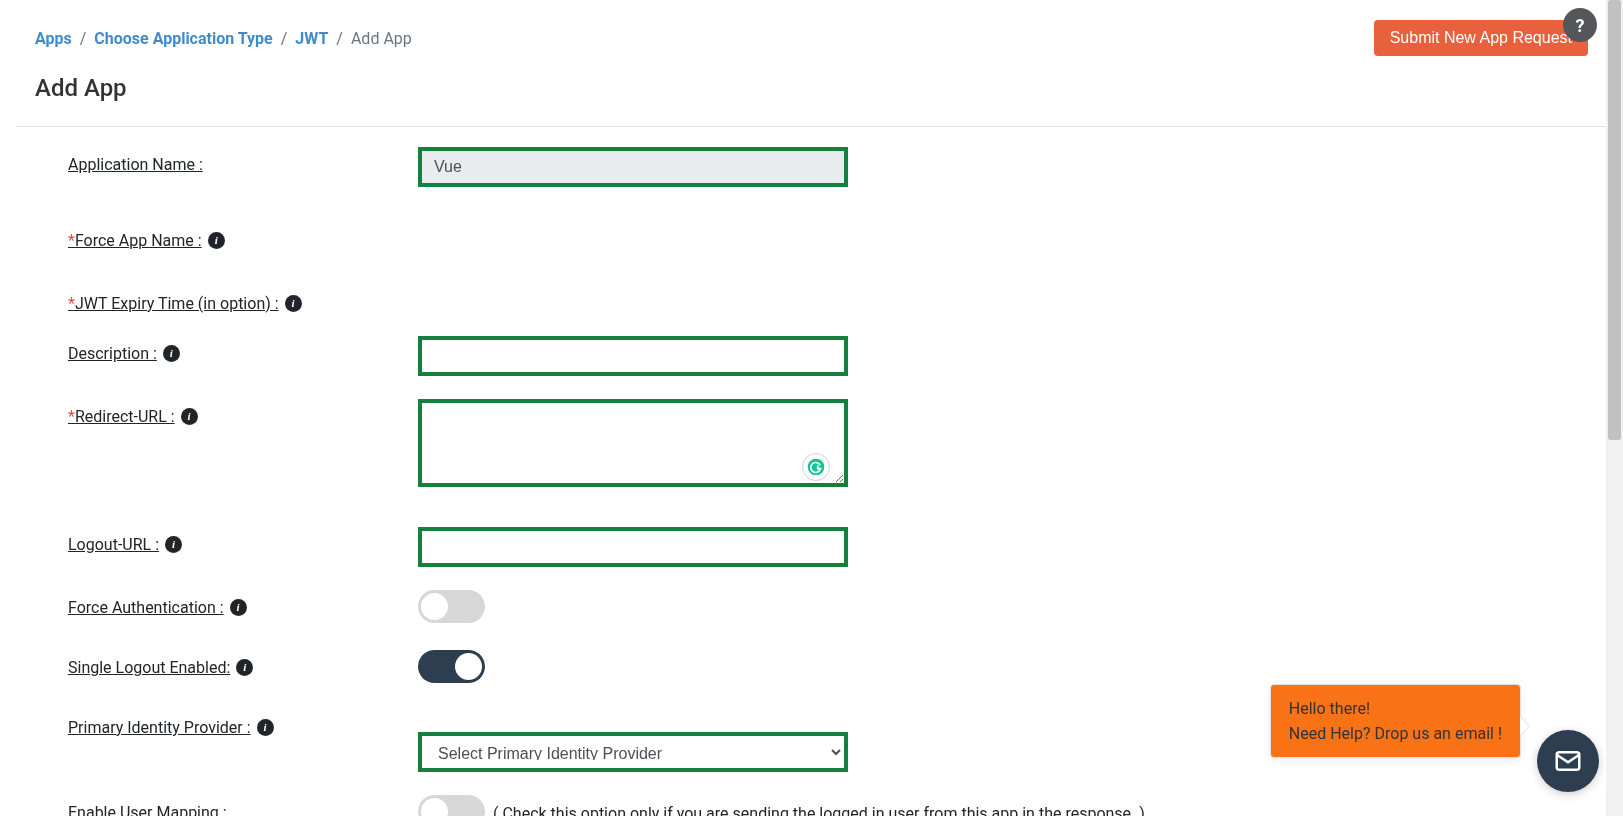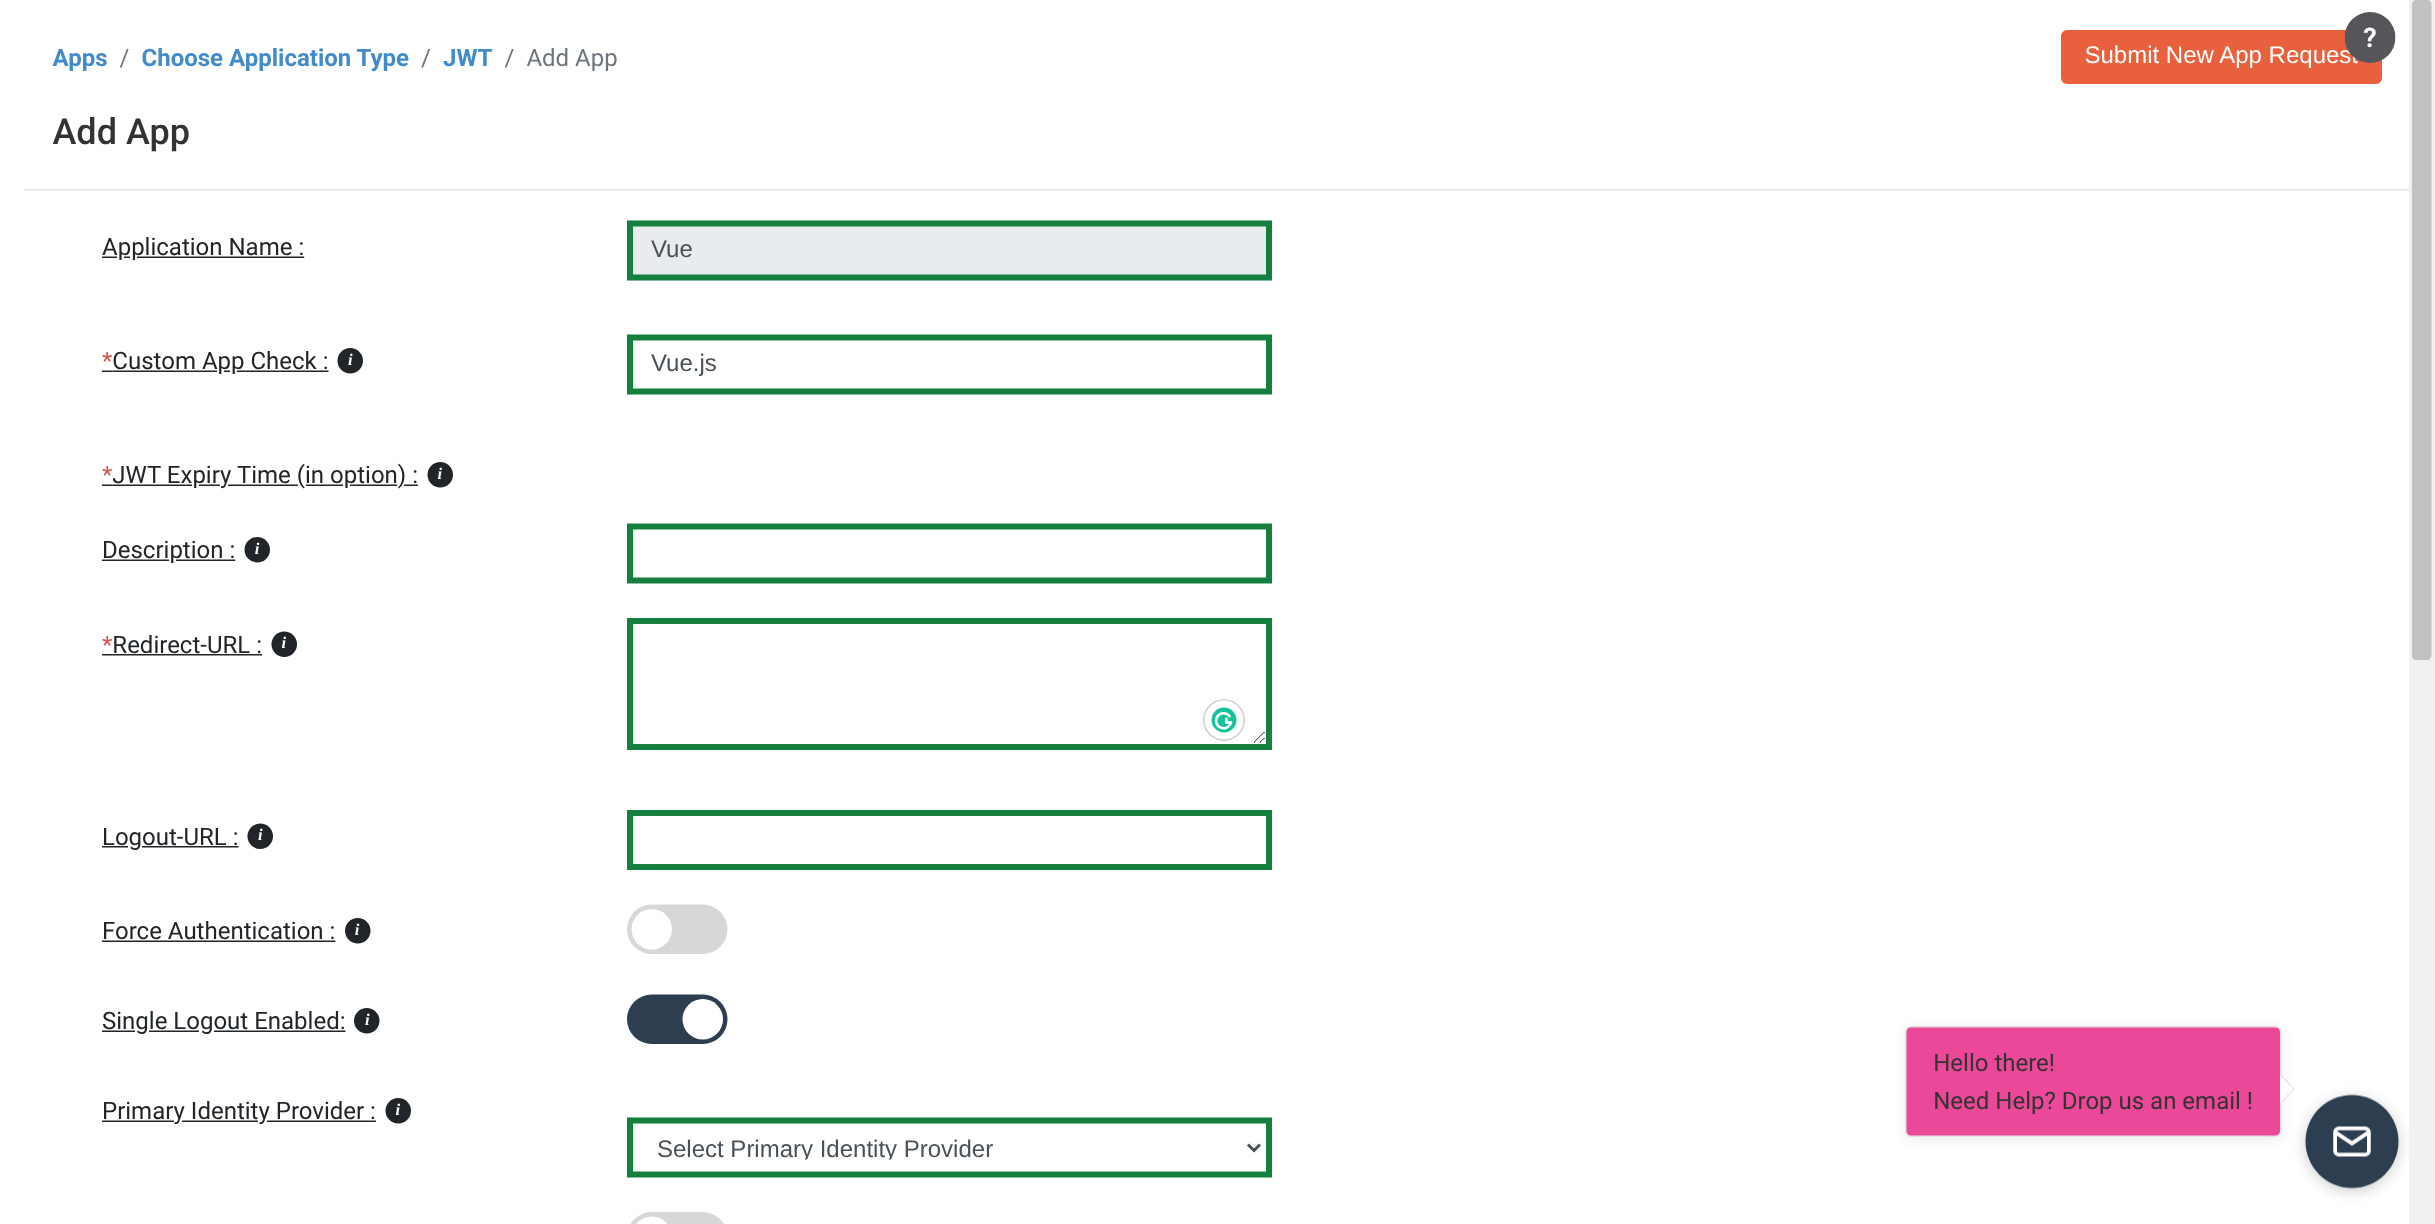--- a/index.html
+++ b/index.html
@@ -206,21 +206,21 @@
       align-items: center;
       justify-content: center;
       font-size: 18px;
       font-weight: bold;
       cursor: pointer;
     }
     .chat-bubble {
       position: fixed;
       bottom: 58px;
       right: 102px;
-      background: #ec4899;
+      background: #f97316;
       border: 1px solid #e1e1e1;
       border-radius: 4px;
       padding: 14px 18px;
       box-shadow: 0 2px 10px rgba(0,0,0,0.08);
       font-size: 16px;
       color: #333;
       max-width: 290px;
     }
     .chat-bubble .line1 {
       margin-bottom: 6px;
@@ -312,26 +312,23 @@
       <label class="label-col">
         <span>Application Name :</span>
       </label>
       <div class="input-col">
         <input type="text" class="text-input" disabled="" value="Vue" style="">
       </div>
     </div>
 
     <div class="form-row extra-gap">
       <label class="label-col">
-        <span><span class="req">*</span><span>Custom App Check :</span></span>
-        <span class="info-icon">i</span>
-      </label>
-      <div class="input-col">
-        <input type="text" class="text-input" value="Vue.js" style="">
-      </div>
+        <span><span class="req">*</span><span>Force App Name :</span></span>
+        <span class="info-icon">i</span>
+      </label>
     </div>
 
     <div class="form-row">
       <label class="label-col">
         <span><span class="req">*</span><span>JWT Expiry Time (in option) :</span></span>
         <span class="info-icon">i</span>
       </label>
     </div>
 
     <div class="form-row">

